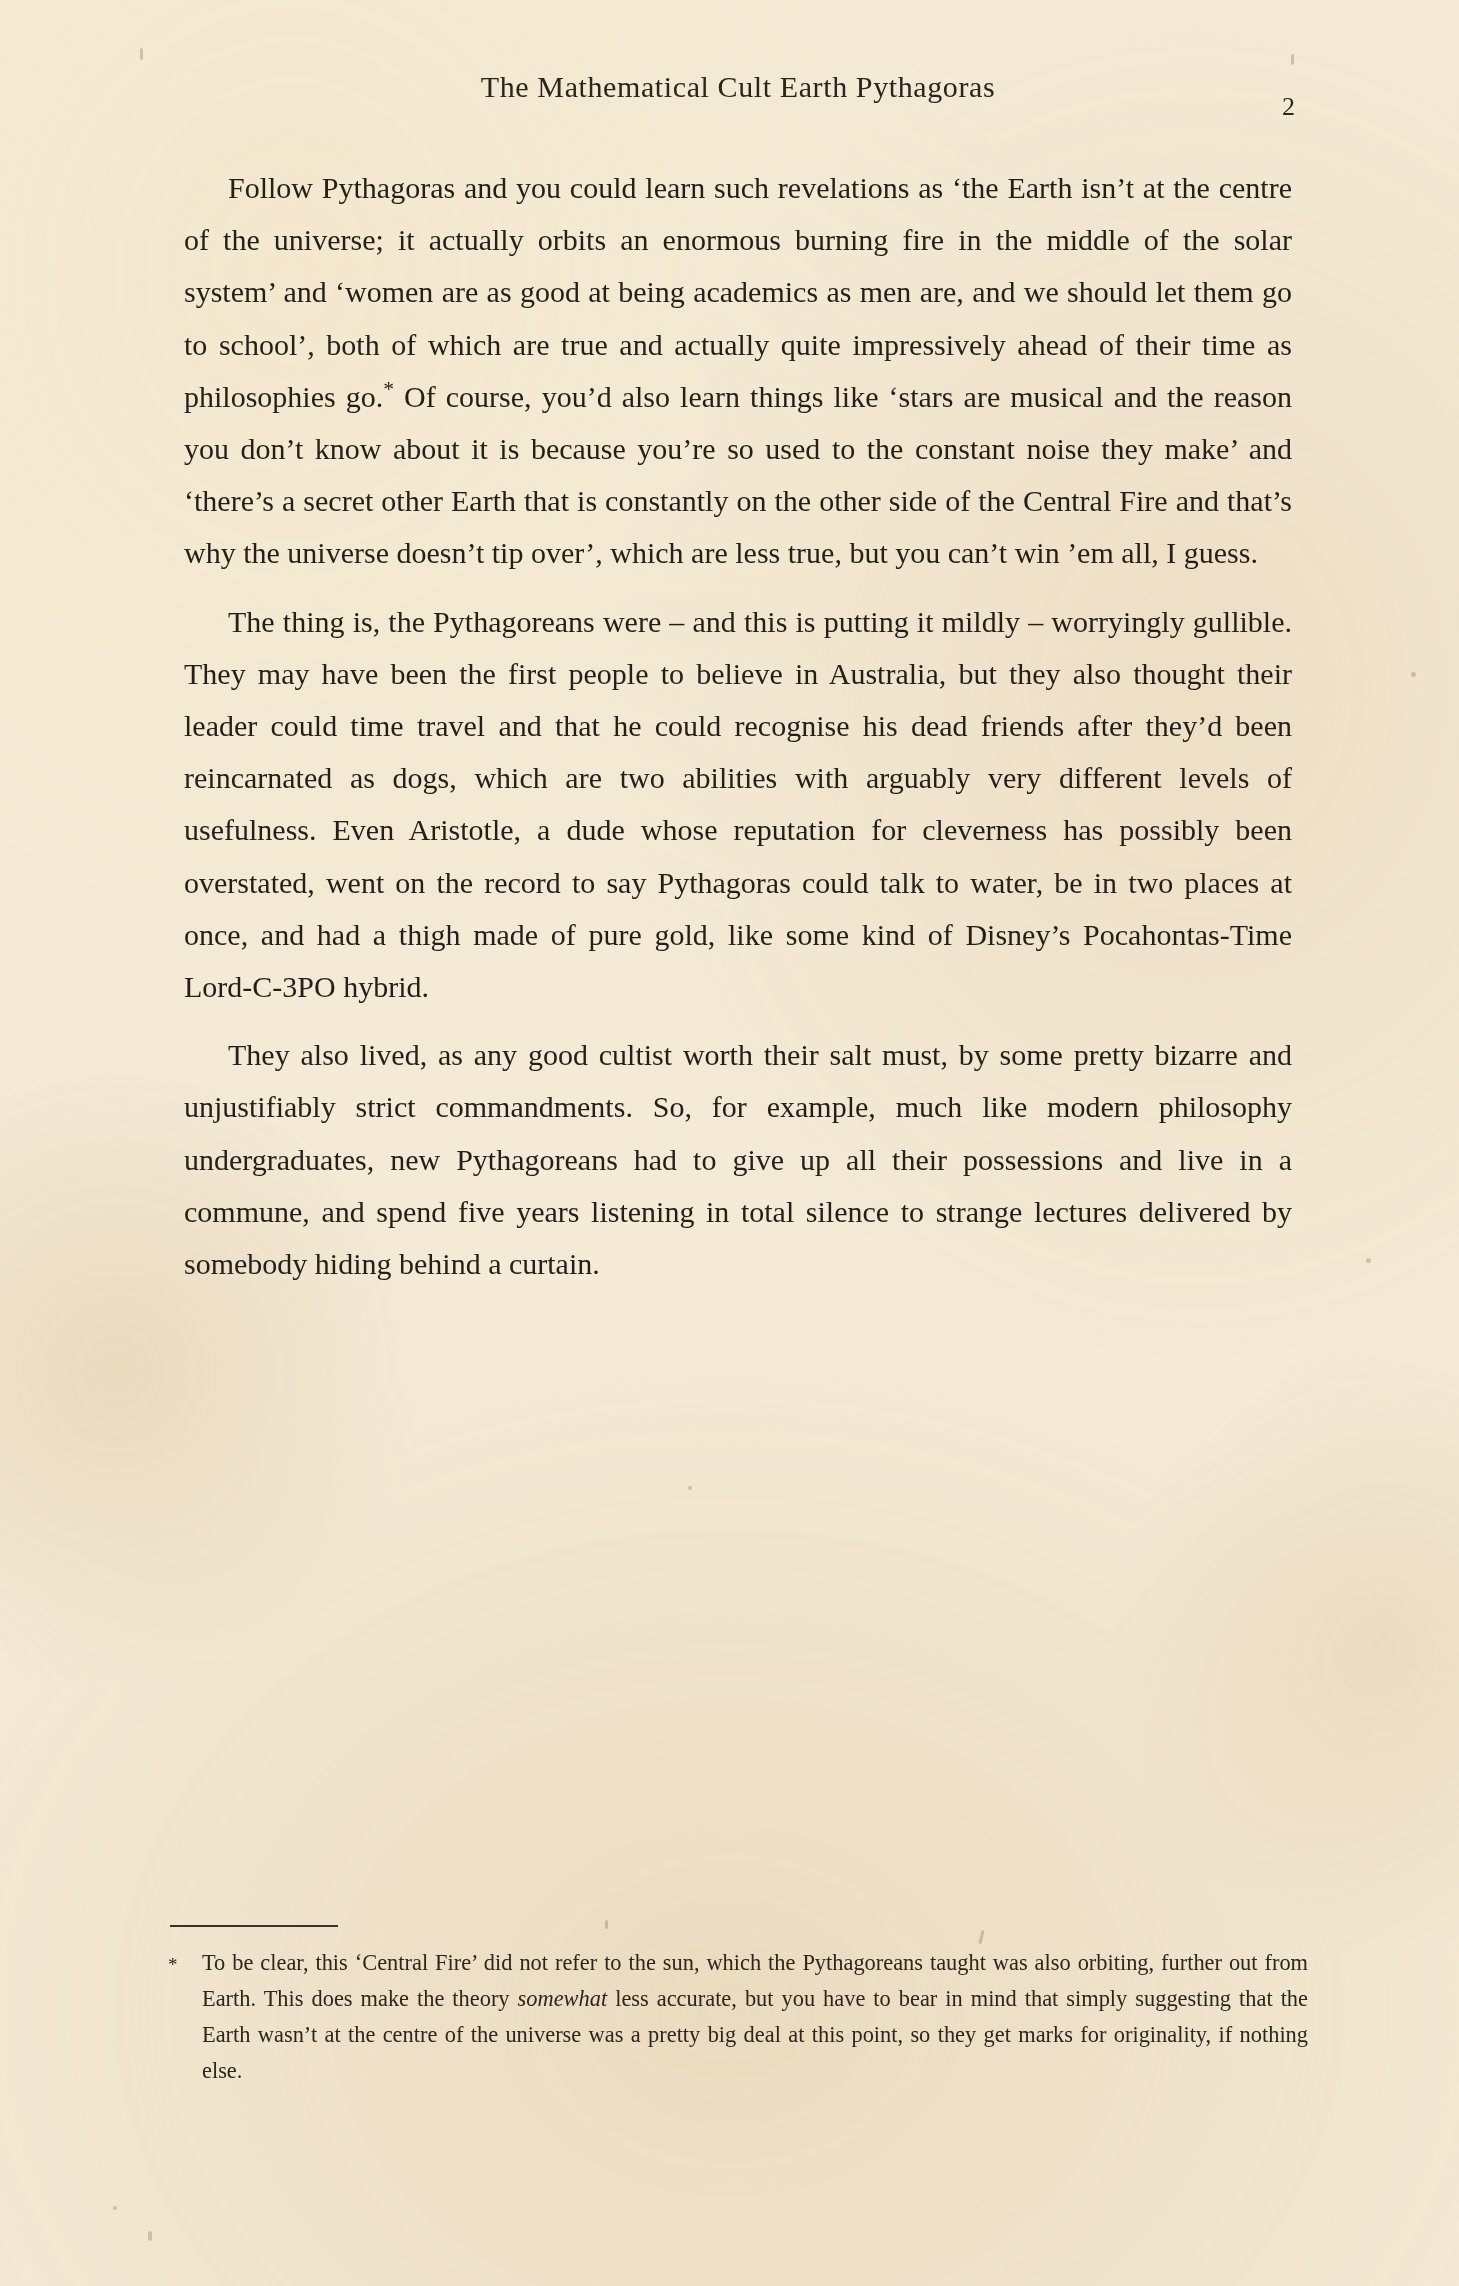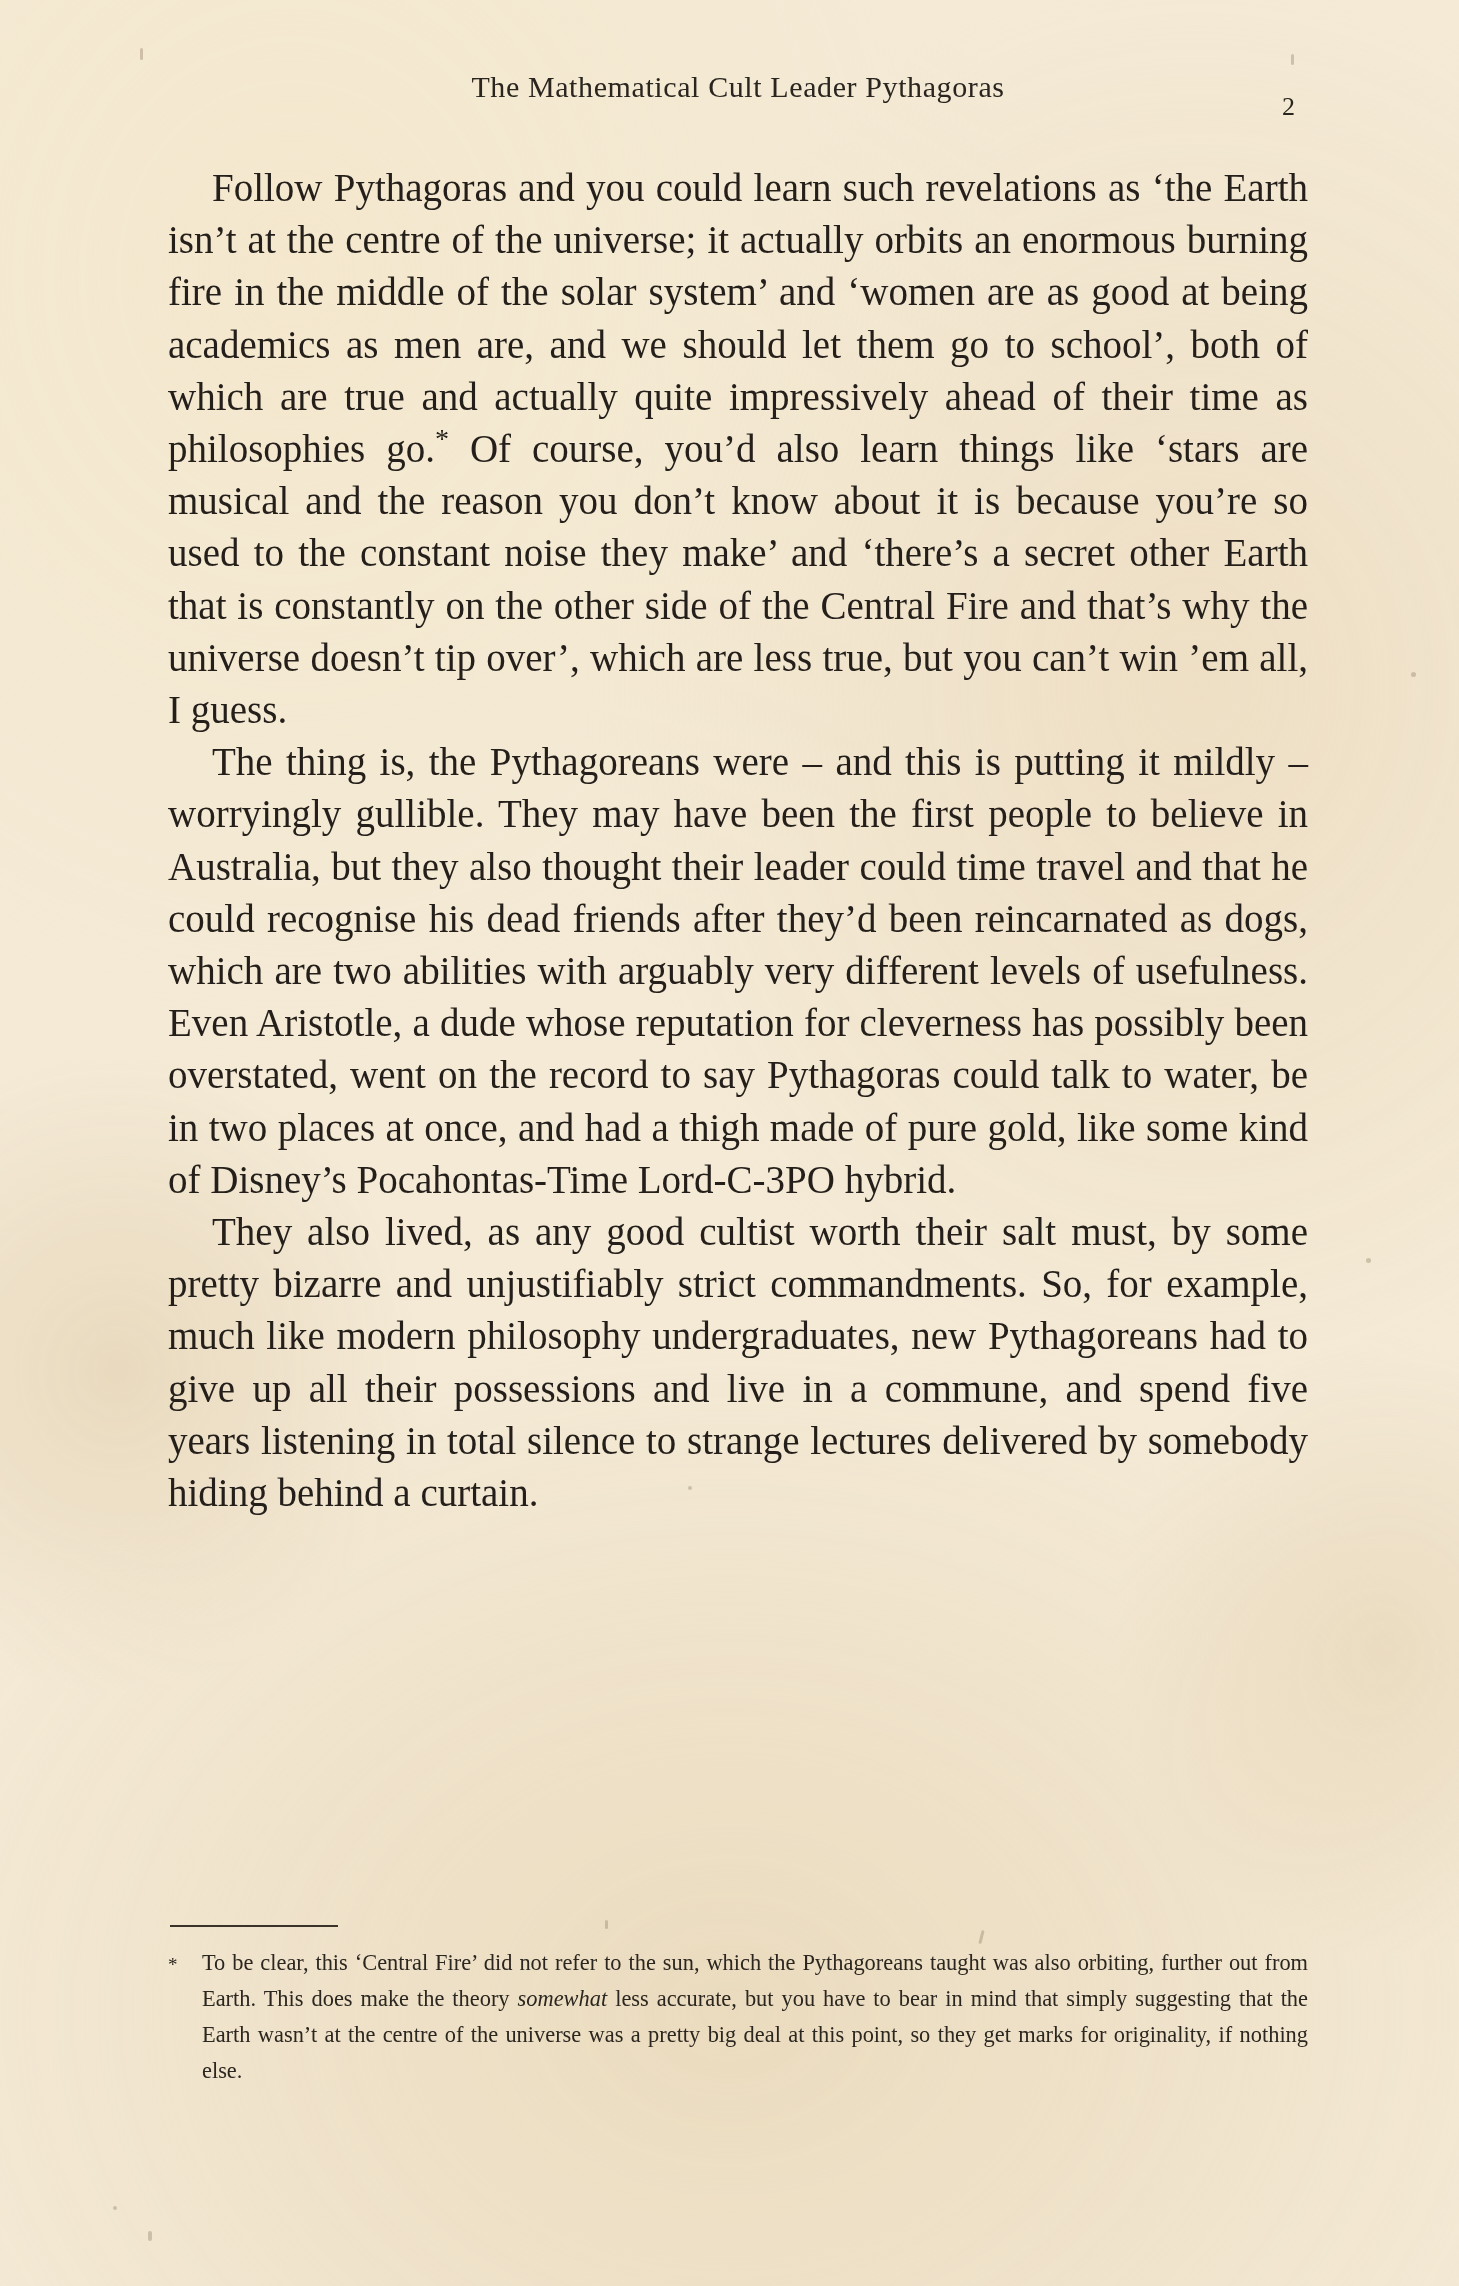--- a/index.html
+++ b/index.html
@@ -63,22 +63,22 @@
   }
   .running-head .folio {
     position: absolute;
     right: 12px;
     bottom: 2px;
     font-size: 26px;
     letter-spacing: 1px;
     color: #2a251f;
   }
   .body-text p {
-    margin: 0;
-    font-size: 39px;
+    margin: 16px;
+    font-size: 30px;
     line-height: 52.2px;
     text-align: justify;
     text-justify: inter-word;
     color: #241f1a;
     text-indent: 44px;
     hyphens: manual;
   }
   .body-text p.p-first { text-indent: 44px; }
   sup.fn-mark {
     font-size: 0.72em;
@@ -128,21 +128,21 @@
   <div class="speck" style="left:1366px; top:1258px; width:5px; height:5px;"></div>
   <div class="speck" style="left:688px; top:1486px; width:4px; height:4px;"></div>
   <div class="speck" style="left:113px; top:2206px; width:4px; height:4px;"></div>
   <div class="speck" style="left:148px; top:2231px; width:4px; height:10px; border-radius:2px;"></div>
   <div class="speck" style="left:605px; top:1920px; width:3px; height:9px; border-radius:2px;"></div>
   <div class="speck" style="left:980px; top:1930px; width:3px; height:14px; border-radius:2px; transform:rotate(14deg);"></div>
 
   <div class="content">
 
     <div class="running-head">
-      <div class="title">The Mathematical Cult Leader Pythagoras</div>
+      <div class="title">The Mathematical Cult Earth Pythagoras</div>
       <div class="folio">2</div>
     </div>
 
     <div class="body-text">
       <p class="p-first"><span>Follow Pythagoras and you could learn such revelations as ‘the Earth isn’t at the centre of the universe; it actually orbits an enormous burning fire in the middle of the solar system’ and ‘women are as good at being academics as men are, and we should let them go to school’, both of which are true and actually quite impressively ahead of their time as philosophies go.</span><sup class="fn-mark">*</sup> <span>Of course, you’d also learn things like ‘stars are musical and the reason you don’t know about it is because you’re so used to the constant noise they make’ and ‘there’s a secret other Earth that is constantly on the other side of the Central Fire and that’s why the universe doesn’t tip over’, which are less true, but you can’t win ’em all, I guess.</span></p>
       <p>The thing is, the Pythagoreans were – and this is putting it mildly – worryingly gullible. They may have been the first people to believe in Australia, but they also thought their leader could time travel and that he could recognise his dead friends after they’d been reincarnated as dogs, which are two abilities with arguably very different levels of usefulness. Even Aristotle, a dude whose reputation for cleverness has possibly been overstated, went on the record to say Pythagoras could talk to water, be in two places at once, and had a thigh made of pure gold, like some kind of Disney’s Pocahontas-Time Lord-C-3PO hybrid.</p>
       <p>They also lived, as any good cultist worth their salt must, by some pretty bizarre and unjustifiably strict commandments. So, for example, much like modern philosophy undergraduates, new Pythagoreans had to give up all their possessions and live in a commune, and spend five years listening in total silence to strange lectures delivered by somebody hiding behind a curtain.</p>
     </div>
   </div>
 

